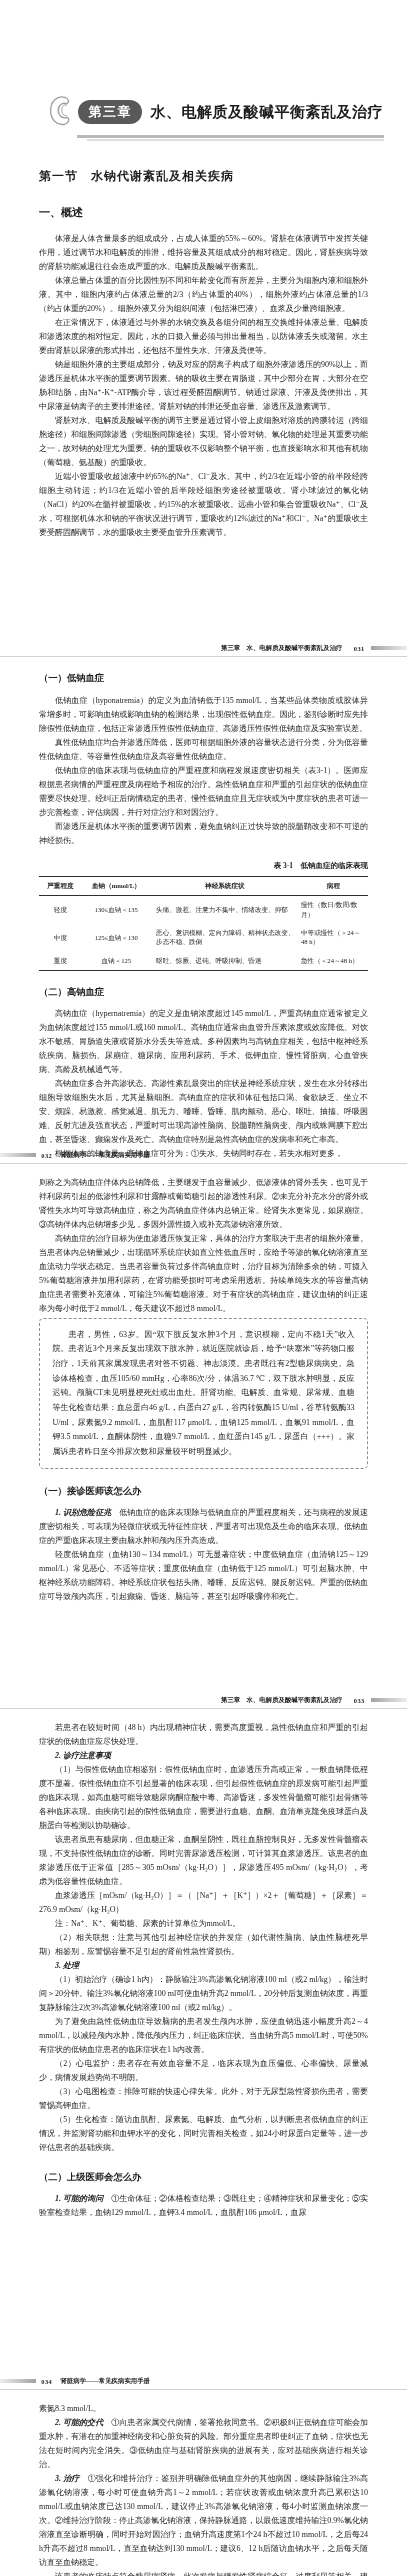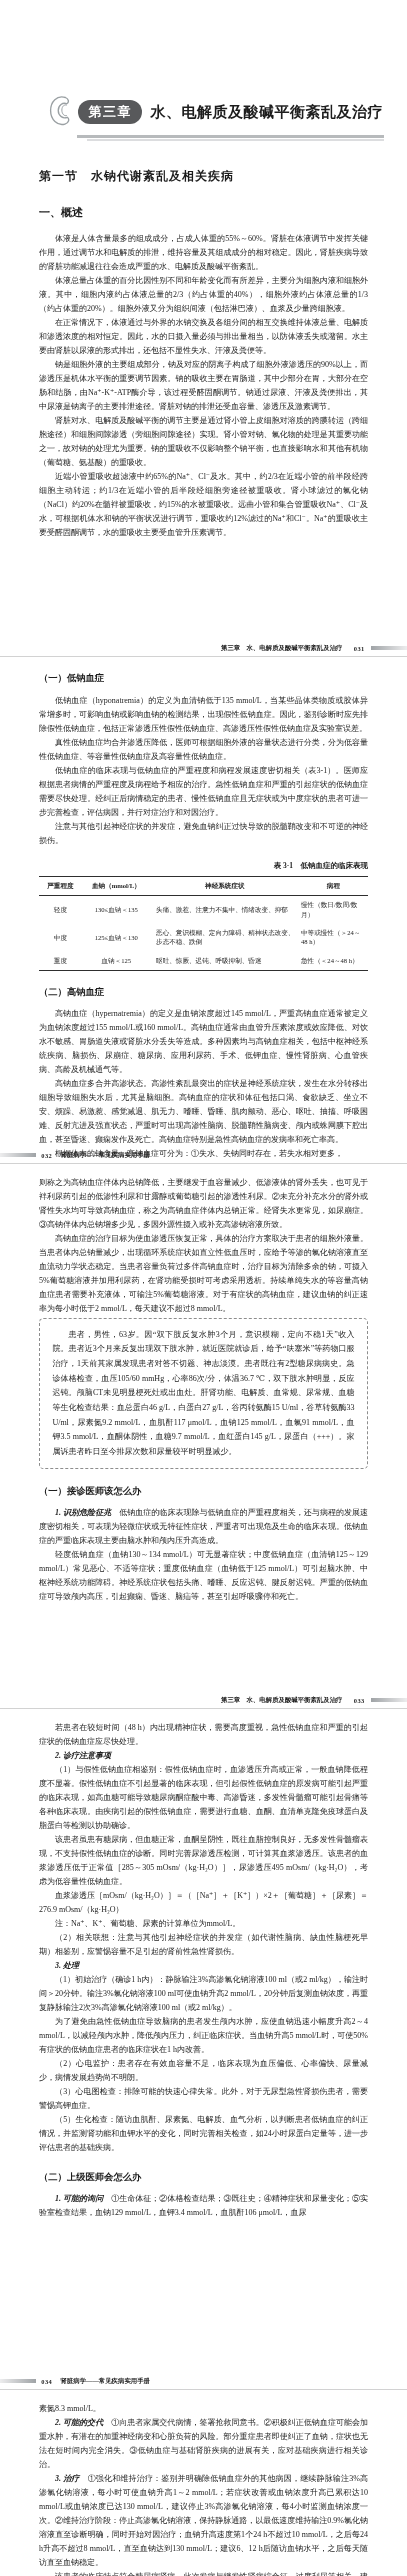--- a/index.html
+++ b/index.html
@@ -85,21 +85,21 @@
     <span class="swoosh r"></span>
   </div>
   <div class="phrule"></div>
 
   <div class="content">
     <h3 class="hd">（一）低钠血症</h3>
     <div>
         <p class="body">低钠血症（hyponatremia）的定义为血清钠低于135 mmol/L，当某些晶体类物质或胶体异常增多时，可影响血钠或影响血钠的检测结果，出现假性低钠血症。因此，鉴别诊断时应先排除假性低钠血症，包括正常渗透压性假性低钠血症、高渗透压性假性低钠血症及实验室误差。</p>
         <p class="body">真性低钠血症均合并渗透压降低，医师可根据细胞外液的容量状态进行分类，分为低容量性低钠血症、等容量性低钠血症及高容量性低钠血症。</p>
         <p class="body">低钠血症的临床表现与低钠血症的严重程度和病程发展速度密切相关（表3-1）。医师应根据患者病情的严重程度及病程给予相应的治疗。急性低钠血症和严重的引起症状的低钠血症需要尽快处理。经纠正后病情稳定的患者、慢性低钠血症且无症状或为中度症状的患者可进一步完善检查，评估病因，并行对症治疗和对因治疗。</p>
-        <p class="body">注意与其他引起神经症状的并发症，避免血钠纠正过快导致的脱髓鞘改变和不可逆的神经损伤。</p>
+        <p class="body">而渗透压是机体水平衡的重要调节因素，避免血钠纠正过快导致的脱髓鞘改变和不可逆的神经损伤。</p>
       </div>
 
     <div class="tcap">表 3-1　低钠血症的临床表现</div>
     <table class="tbl">
       <colgroup>
           <col class="w0">
           <col class="w1">
           <col class="w2">
           <col class="w3">
         </colgroup>

